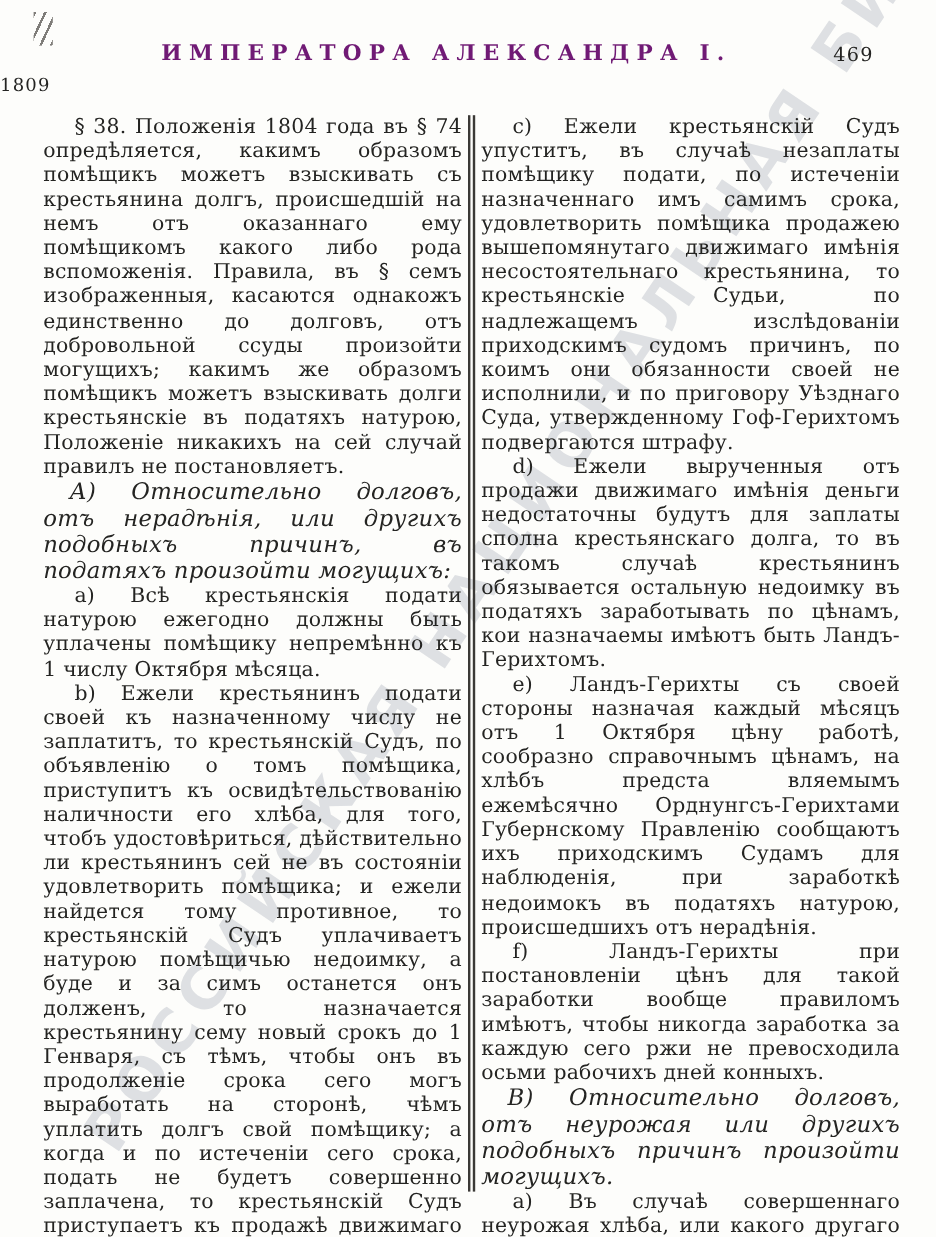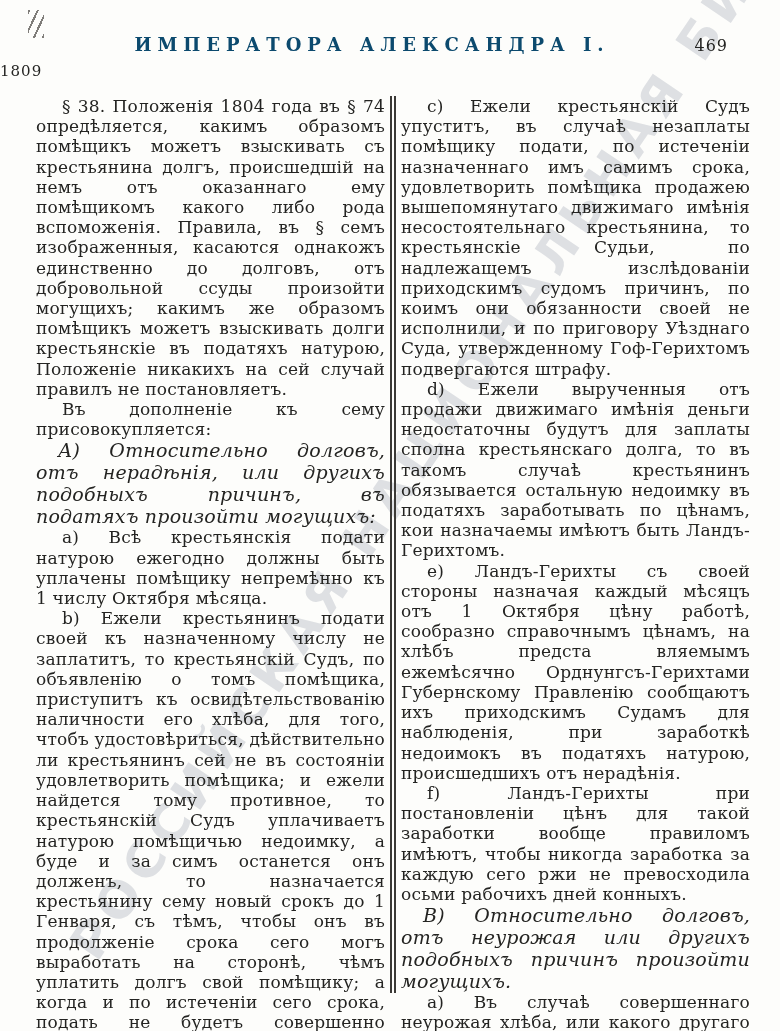--- a/index.html
+++ b/index.html
@@ -14,21 +14,21 @@
   
   .scan-artifact{
     position:absolute;left:28px;top:10px;width:16px;height:28px;
     background:repeating-linear-gradient(115deg,#55524e 0 2px,transparent 2px 8px);
     opacity:.75;
   }
   .header-title{
     position:absolute;top:34px;left:0;width:744px;
     text-align:center;
     font-size:18px;font-weight:700;letter-spacing:6px;
-    color:#0c4a6e;
+    color:#701a75;
   }
   .page-number{
     position:absolute;top:36px;right:52px;
     font-size:16px;letter-spacing:1px;
   }
   .year{
     position:absolute;top:62px;left:0;width:744px;
     text-align:left;font-size:15px;letter-spacing:1px;
   }
   .watermark{
@@ -80,21 +80,20 @@
   <div class="header-title">ИМПЕРАТОРА АЛЕКСАНДРА I.</div>
 
   <div class="page-number">469</div>
 
   <div class="year">1809</div>
 
   <div class="columns">
 
     <div class="col">
       <p class="p-body">§ 38. Положенія 1804 года въ § 74 опредѣляется, какимъ образомъ помѣщикъ можетъ взыскивать съ крестьянина долгъ, происшедшій на немъ отъ оказаннаго ему помѣщикомъ какого либо рода вспоможенія. Правила, въ § семъ изображенныя, касаются однакожъ единственно до долговъ, отъ добровольной ссуды произойти могущихъ; какимъ же образомъ помѣщикъ можетъ взыскивать долги крестьянскіе въ податяхъ натурою, Положеніе никакихъ на сей случай правилъ не постановляетъ.</p>
-      <p class="p-body">Въ дополненіе къ сему присовокупляется:</p>
       <p class="h-sub">А) Относительно долговъ, отъ нерадѣнія, или другихъ подобныхъ причинъ, въ податяхъ произойти могущихъ:</p>
       <p class="p-body">а) Всѣ крестьянскія подати натурою ежегодно должны быть уплачены помѣщику непремѣнно къ 1 числу Октября мѣсяца.</p>
       <p class="p-body">b) Ежели крестьянинъ подати своей къ назначенному числу не заплатитъ, то крестьянскій Судъ, по объявленію о томъ помѣщика, приступитъ къ освидѣтельствованію наличности его хлѣба, для того, чтобъ удостовѣриться, дѣйствительно ли крестьянинъ сей не въ состояніи удовлетворить помѣщика; и ежели найдется тому противное, то крестьянскій Судъ уплачиваетъ натурою помѣщичью недоимку, а буде и за симъ останется онъ долженъ, то назначается крестьянину сему новый срокъ до 1 Генваря, съ тѣмъ, чтобы онъ въ продолженіе срока сего могъ выработать на сторонѣ, чѣмъ уплатить долгъ свой помѣщику; а когда и по истеченіи сего срока, подать не будетъ совершенно заплачена, то крестьянскій Судъ приступаетъ къ продажѣ движимаго имѣнія такого крестьянина (исключая скота, орудія, сѣмянъ и прочаго, необходимо нужнаго для обработанія земли, согласно § 45) на столько, сколько будетъ имъ не доплачено.</p>
     </div>
 
     <div class="col-divider"></div>
 
     <div class="col">
       <p class="p-body">с) Ежели крестьянскій Судъ упуститъ, въ случаѣ незаплаты помѣщику подати, по истеченіи назначеннаго имъ самимъ срока, удовлетворить помѣщика продажею вышепомянутаго движимаго имѣнія несостоятельнаго крестьянина, то крестьянскіе Судьи, по надлежащемъ изслѣдованіи приходскимъ судомъ причинъ, по коимъ они обязанности своей не исполнили, и по приговору Уѣзднаго Суда, утвержденному Гоф-Герихтомъ подвергаются штрафу.</p>
       <p class="p-body">d) Ежели вырученныя отъ продажи движимаго имѣнія деньги недостаточны будутъ для заплаты сполна крестьянскаго долга, то въ такомъ случаѣ крестьянинъ обязывается остальную недоимку въ податяхъ заработывать по цѣнамъ, кои назначаемы имѣютъ быть Ландъ-Герихтомъ.</p>

